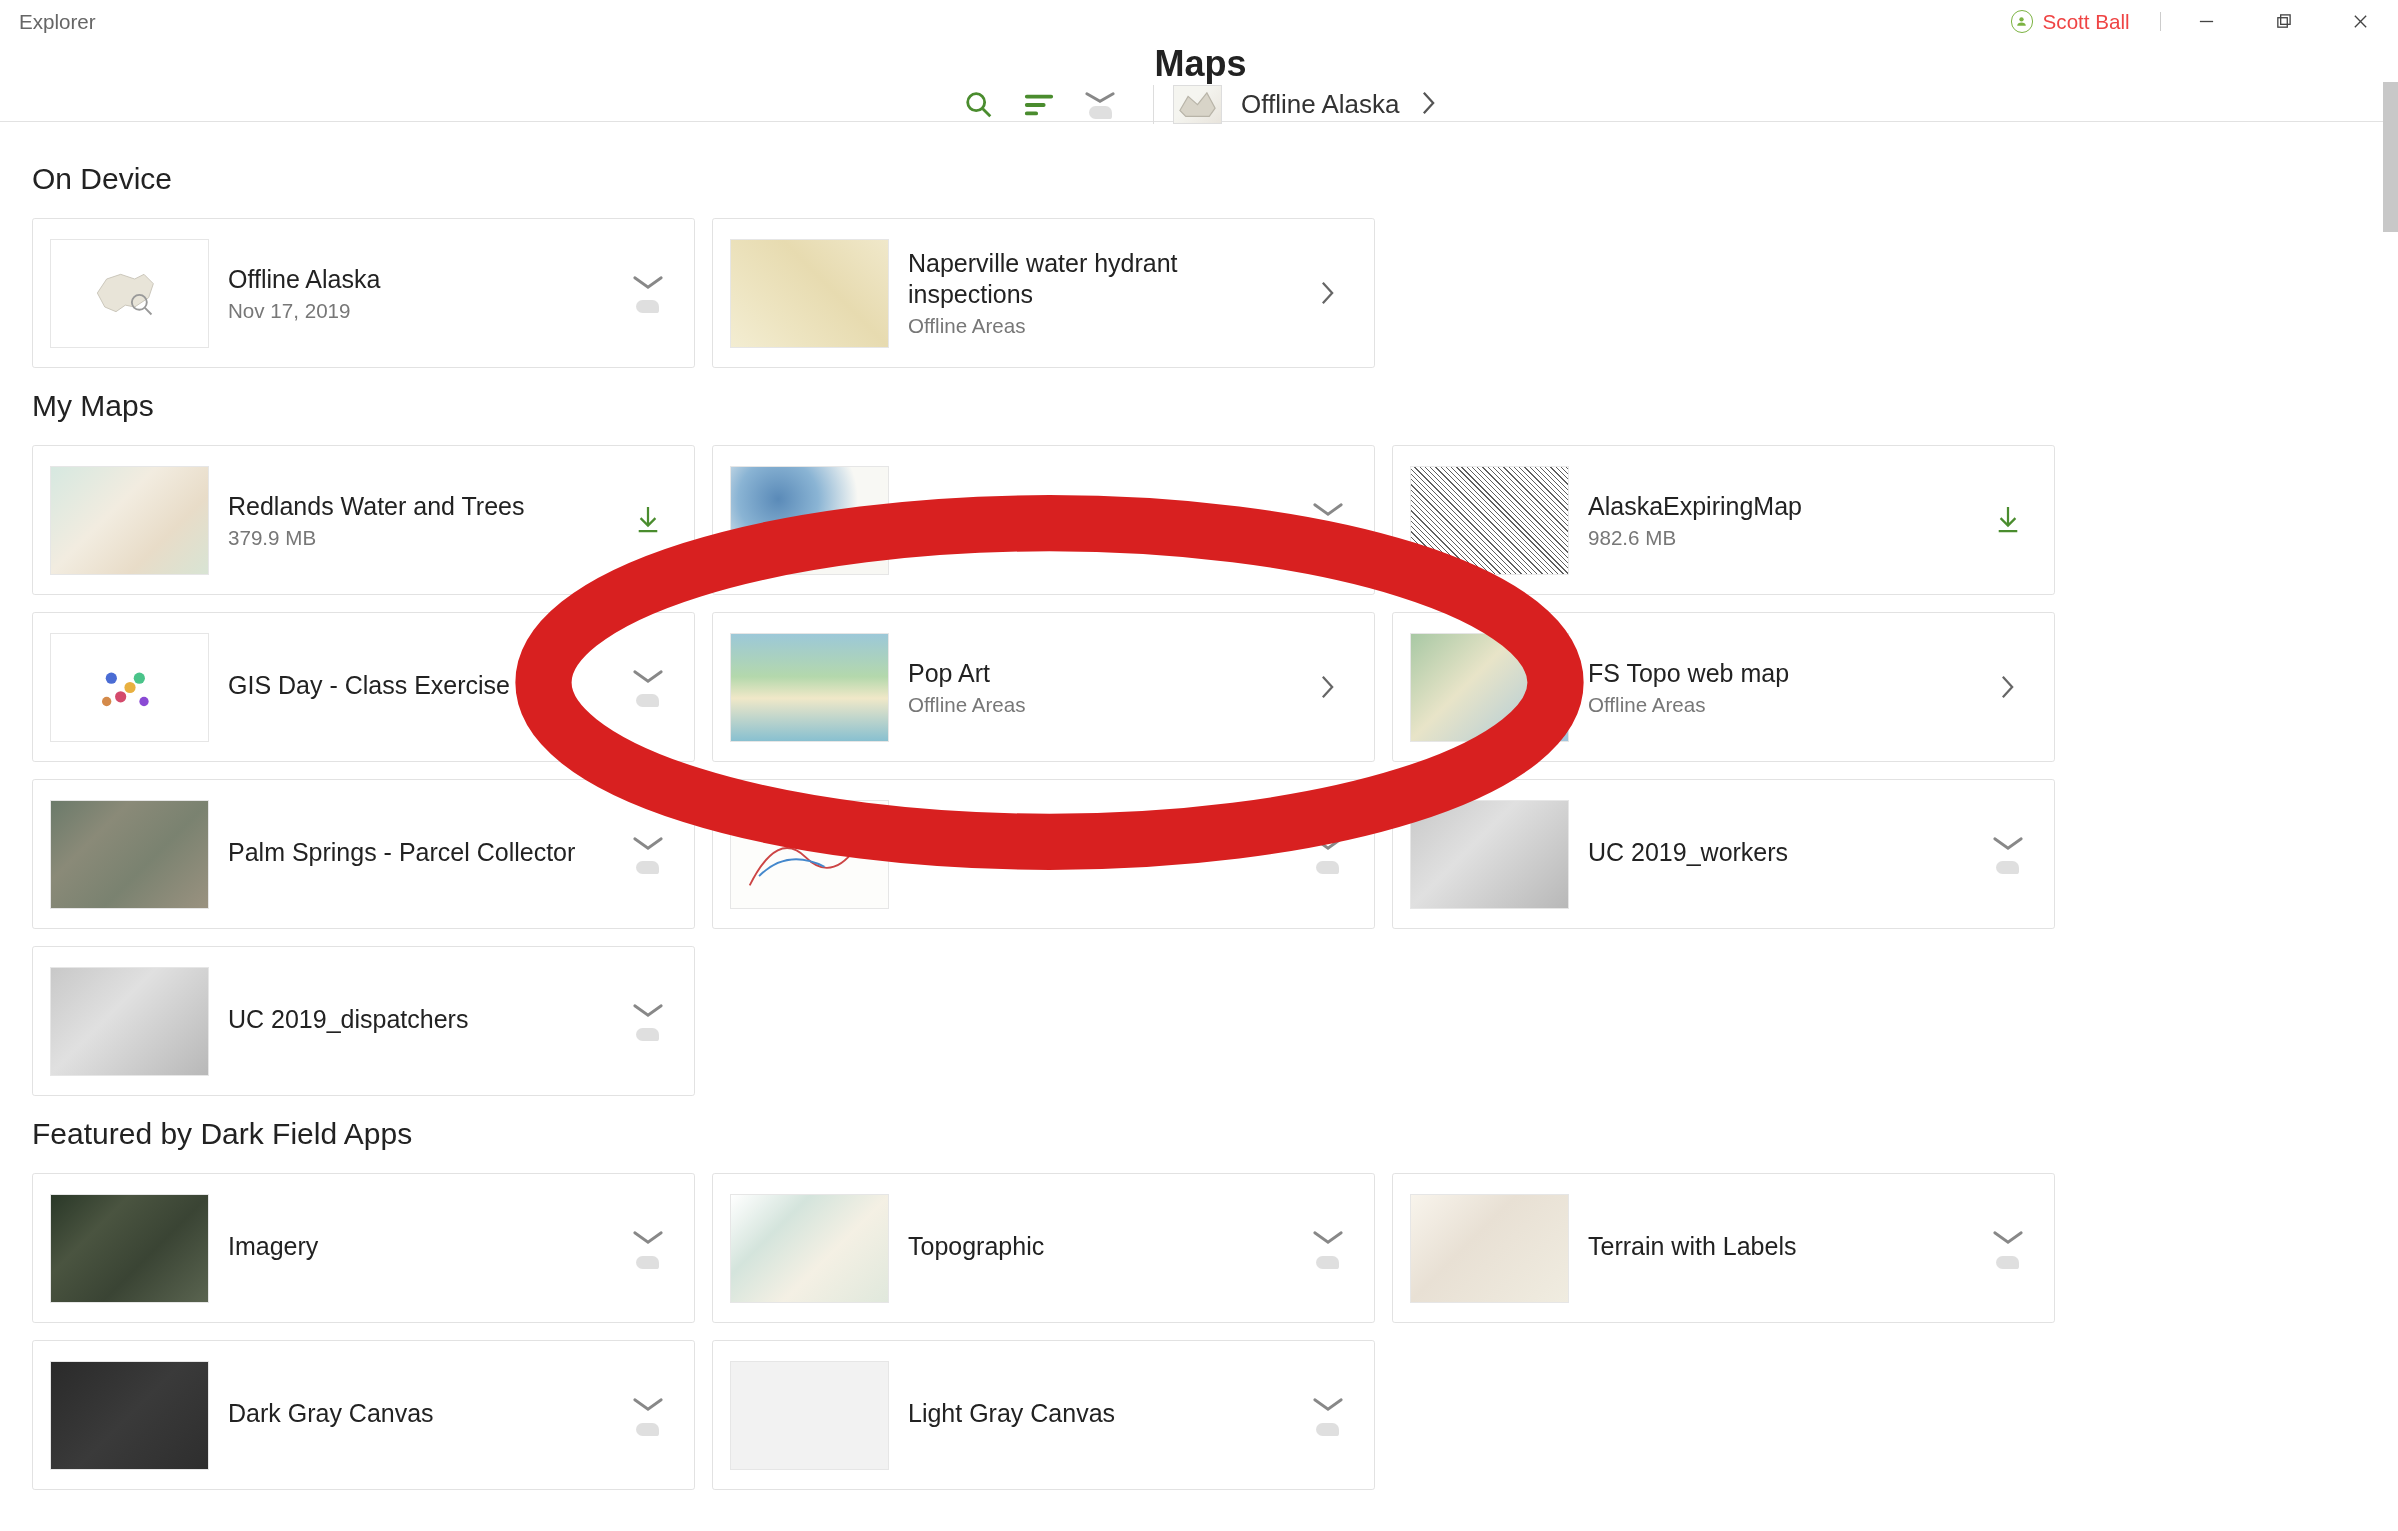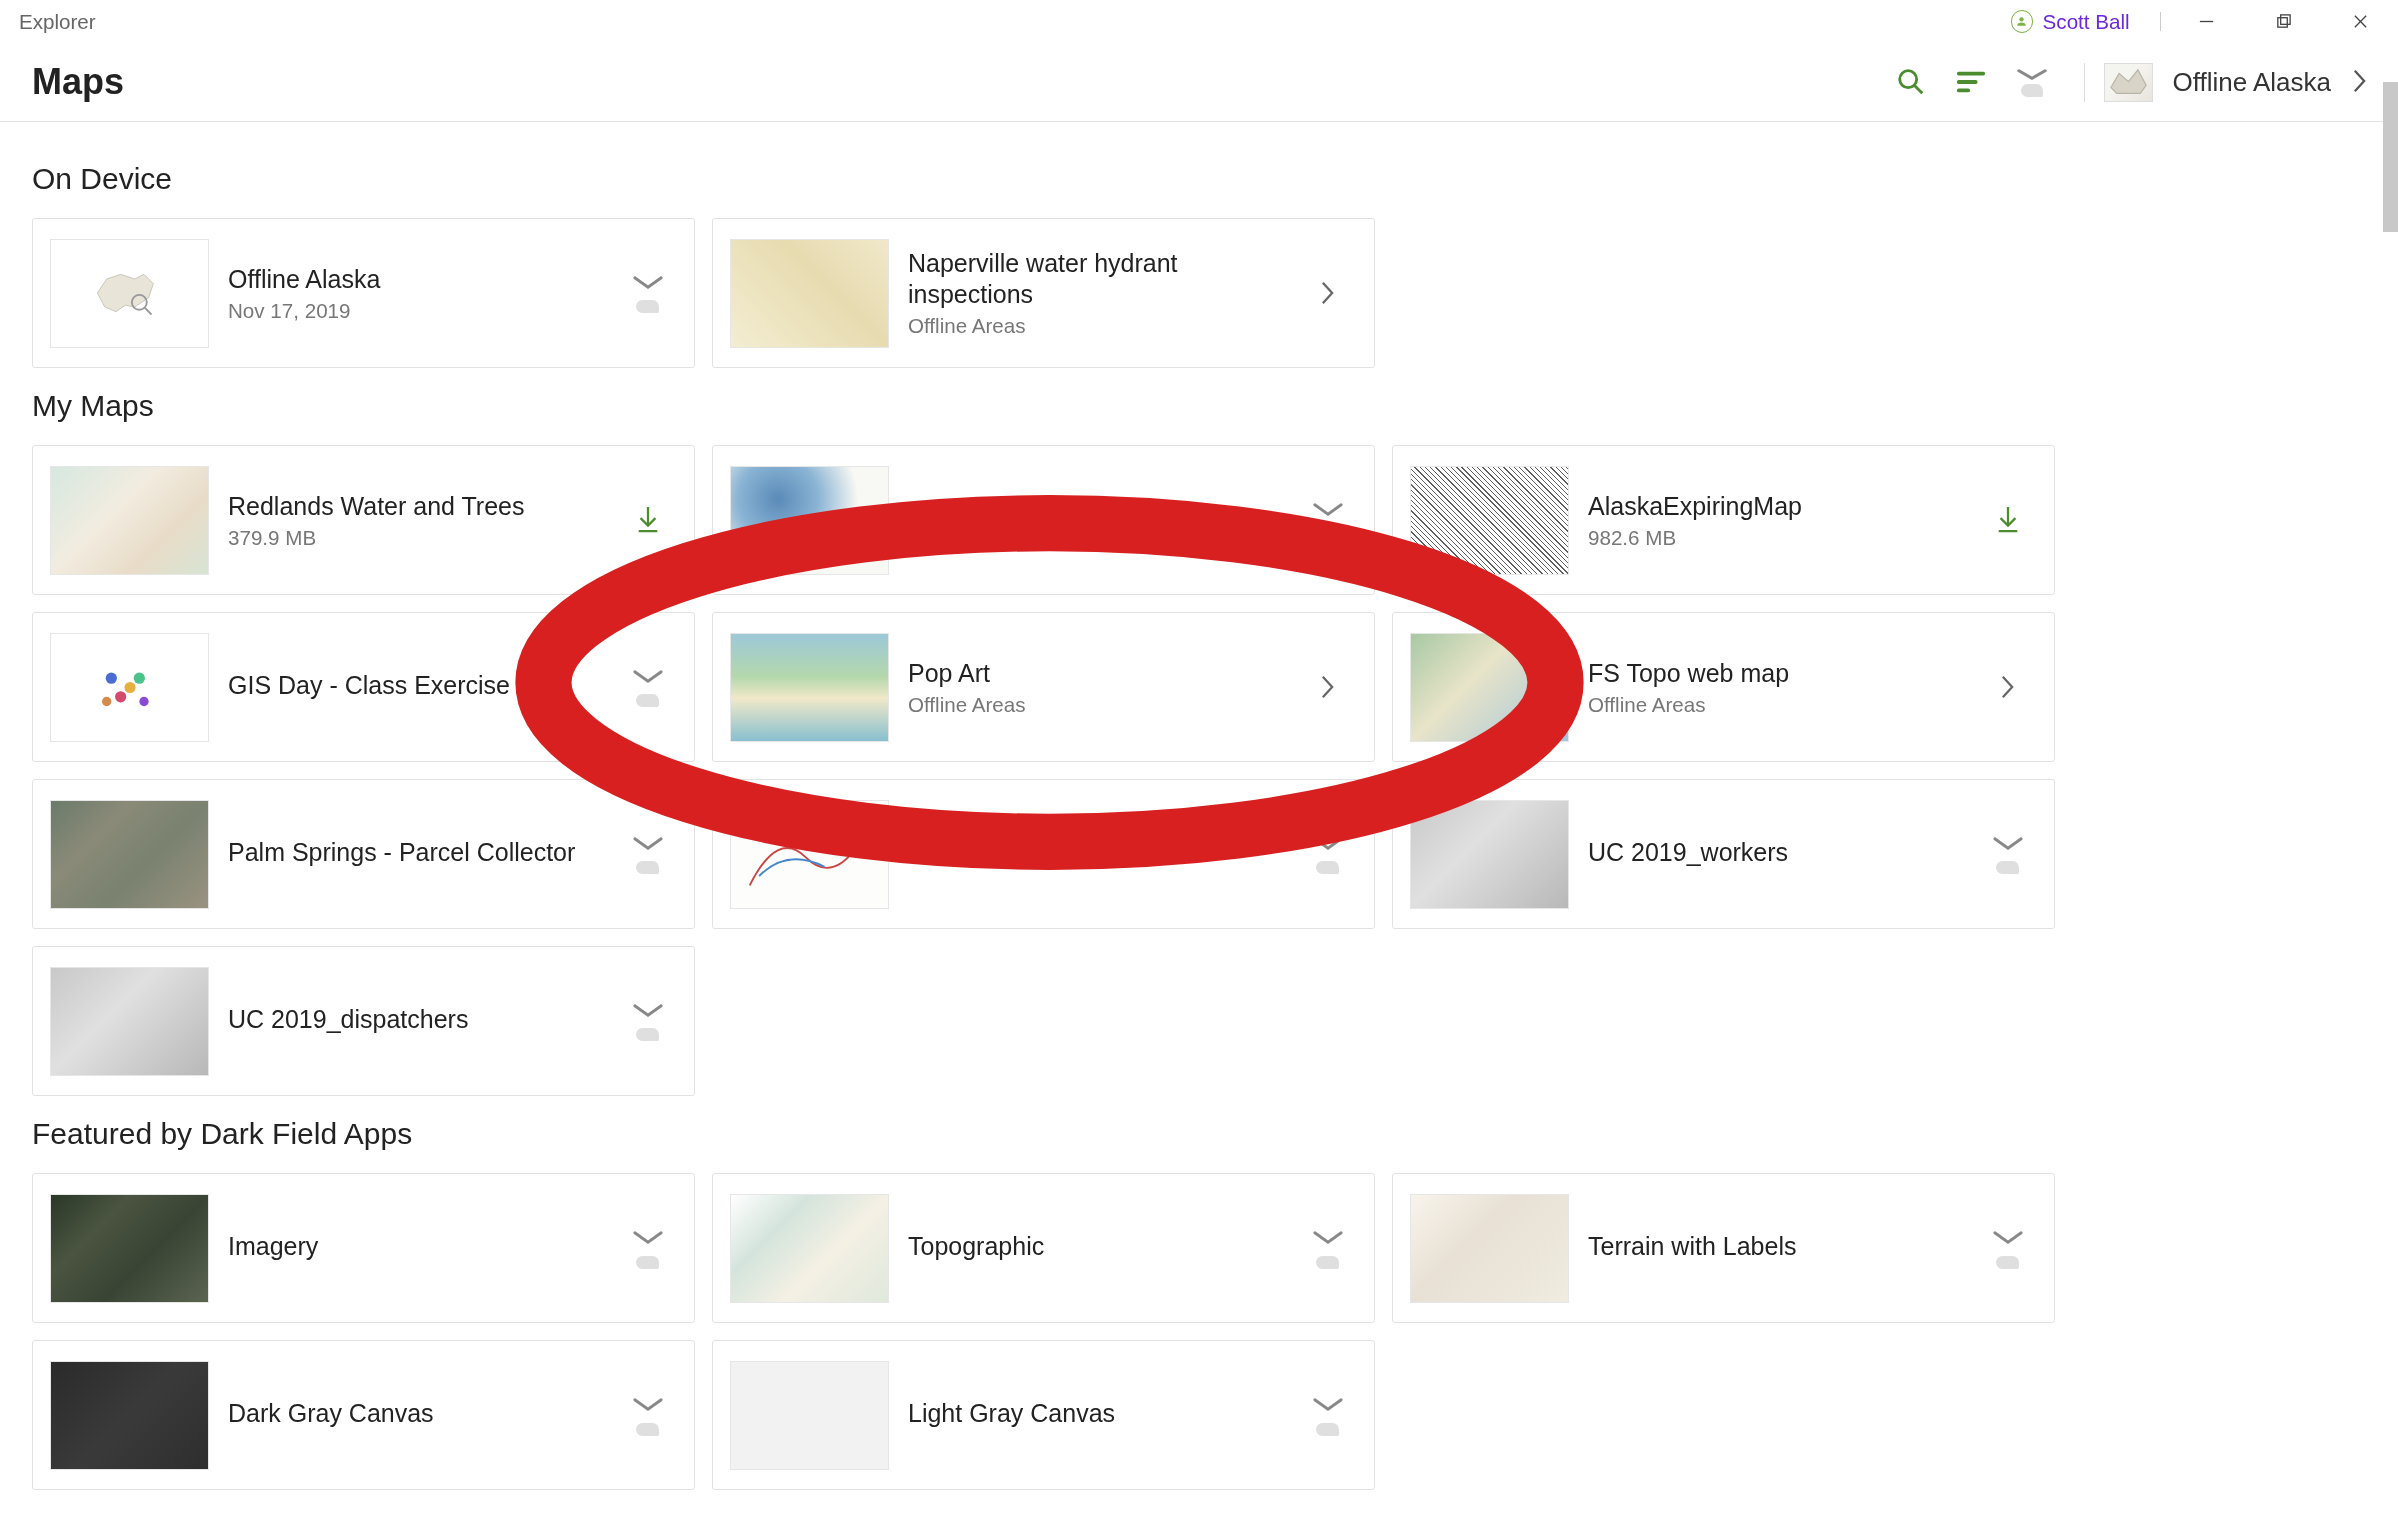--- a/index.html
+++ b/index.html
@@ -29,21 +29,21 @@
 .titlebar-right {
   display: flex;
   align-items: center;
   gap: 0;
 }
 .user-area {
   display: flex;
   align-items: center;
   gap: 9.4px;
   padding: 0 22.5px;
-  color: #6d28d9;
+  color: #ef4444;
   font-size: 20.6px;
 }
 .user-avatar {
   width: 22.5px;
   height: 22.5px;
   border-radius: 50%;
   border: 1.9px solid #7cb342;
   display: flex;
   align-items: center;
   justify-content: center;
@@ -66,20 +66,21 @@
 }
 .win-btn svg { width: 17px; height: 17px; stroke: #444; stroke-width: 1.4; fill: none; }
 
 .header {
   height: 79px;
   display: flex;
   align-items: center;
   justify-content: space-between;
   padding: 0 30px 0 32px;
   border-bottom: 0.9px solid #e2e2e2;
+  flex-direction: column;
 }
 .page-title {
   font-size: 36px;
   font-weight: 600;
   color: #222;
 }
 .header-actions {
   display: flex;
   align-items: center;
   gap: 28px;

